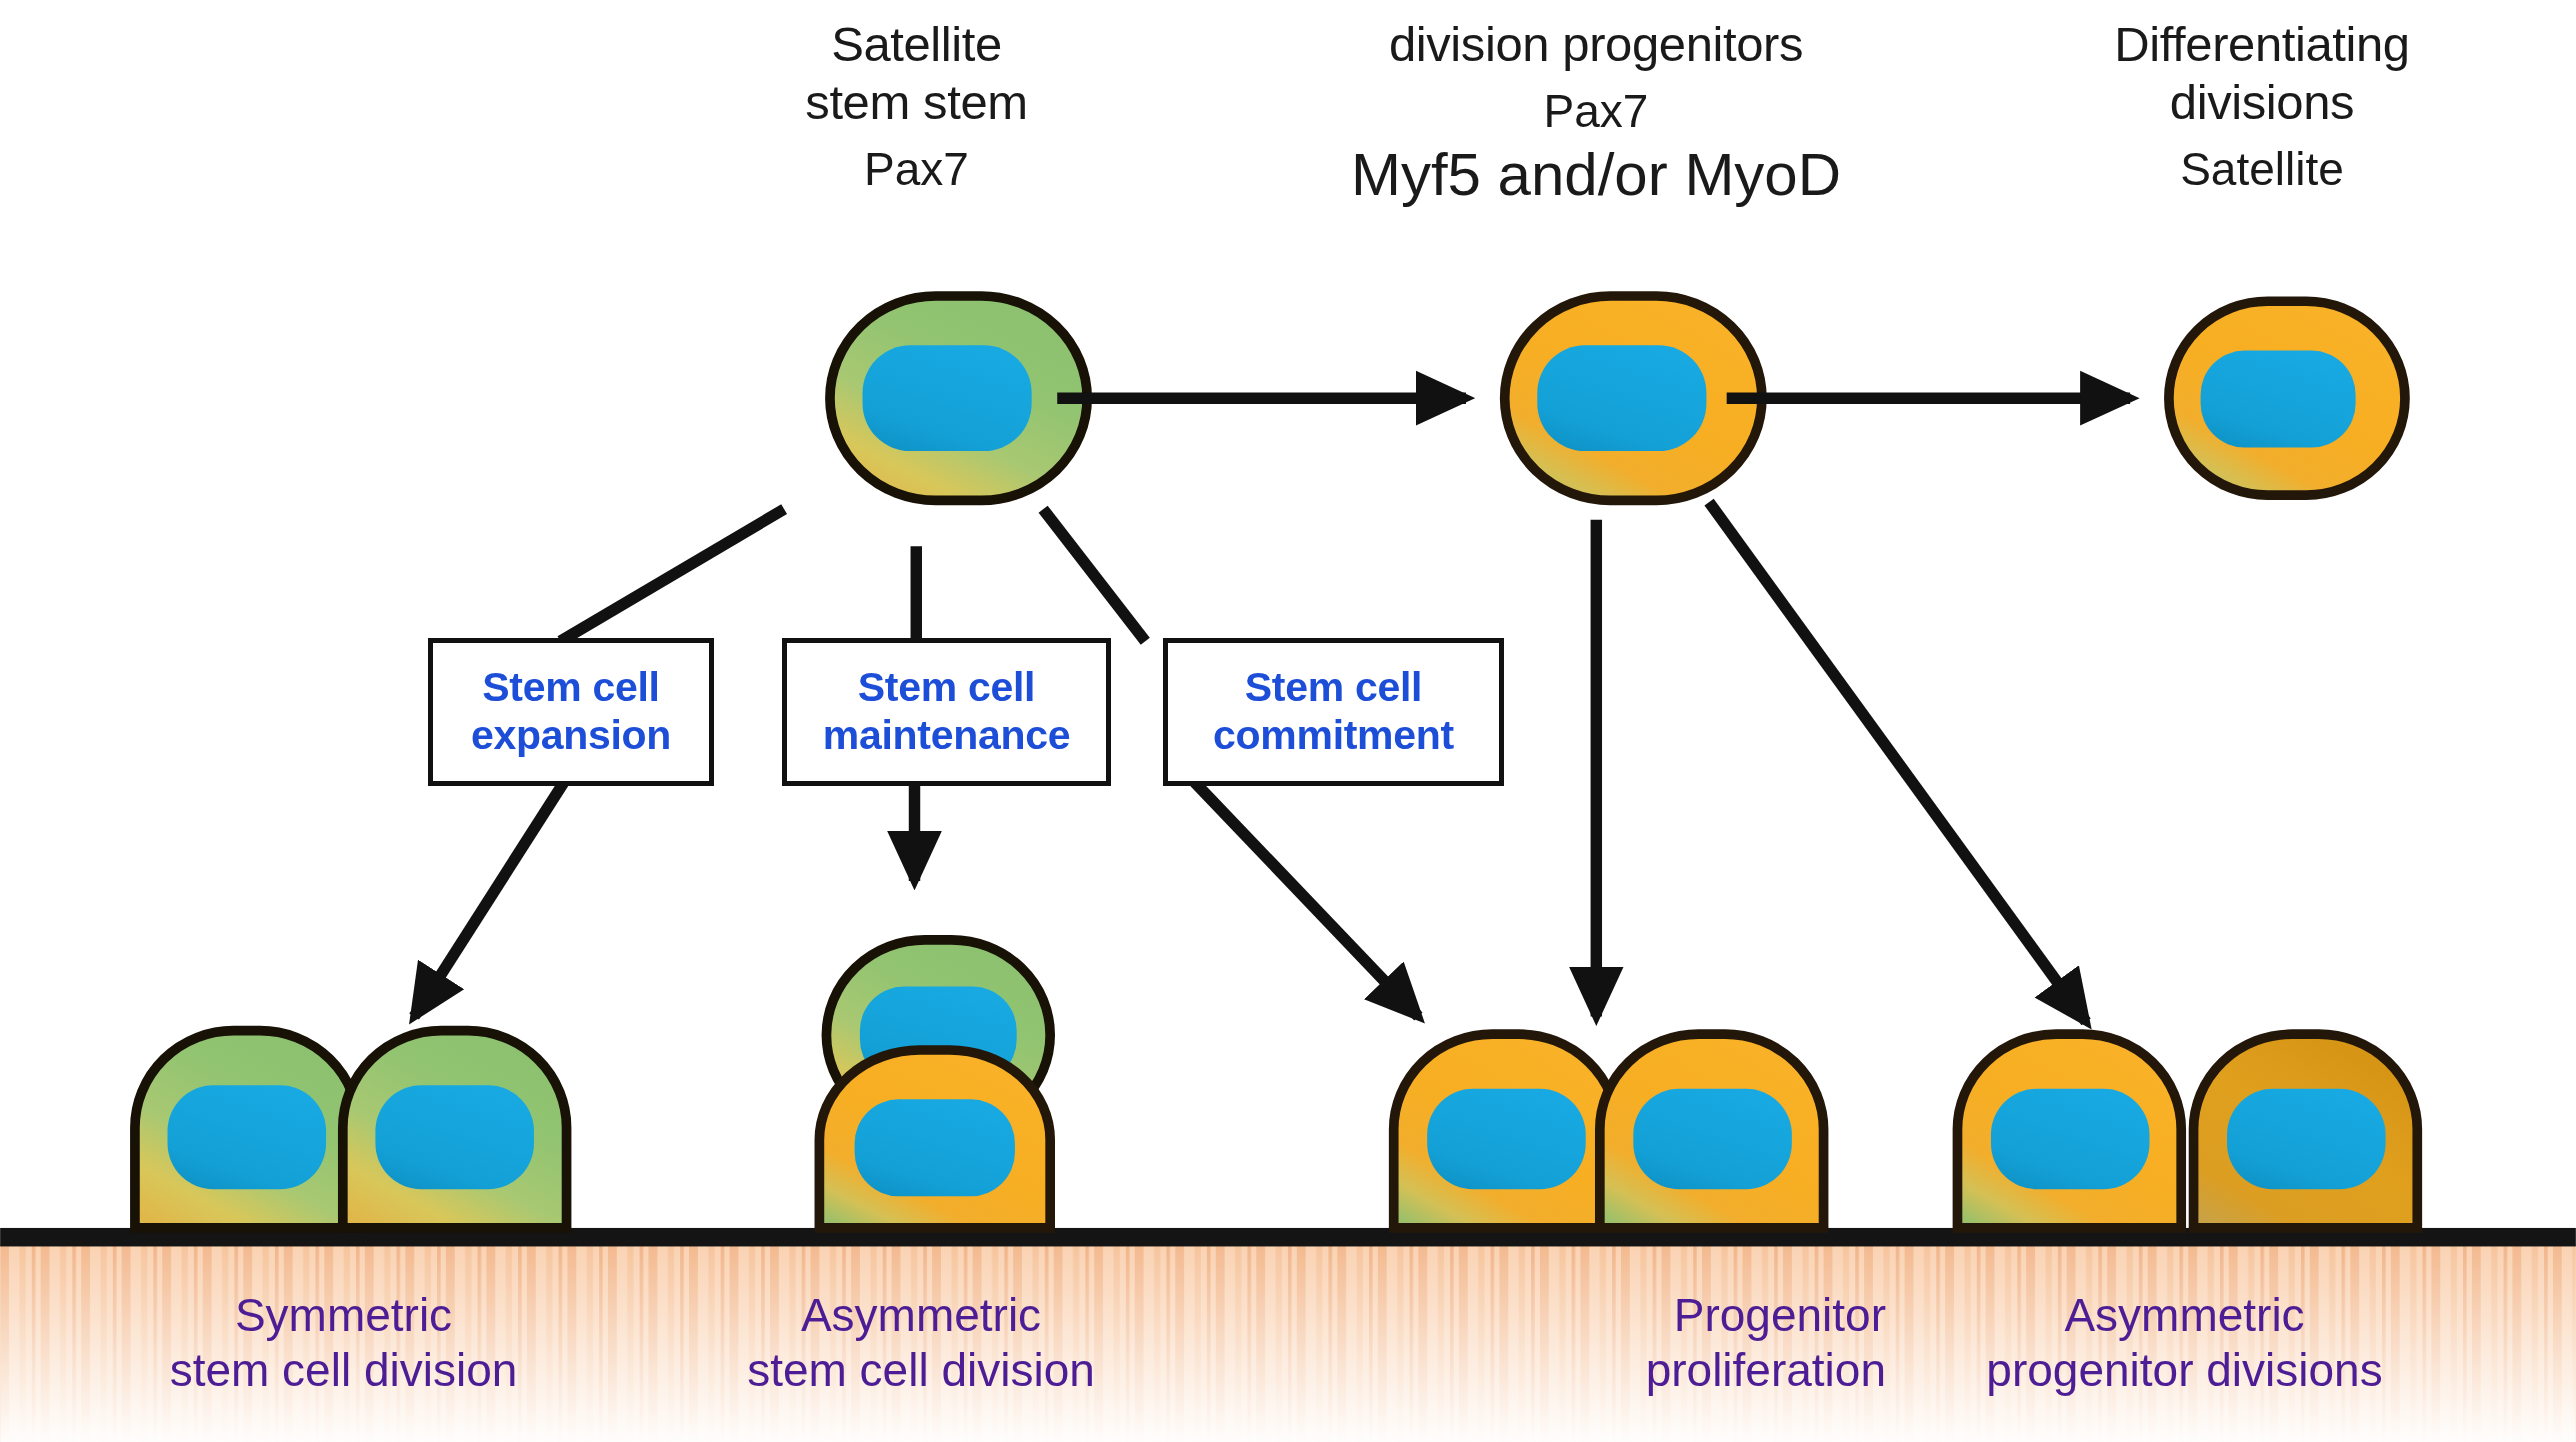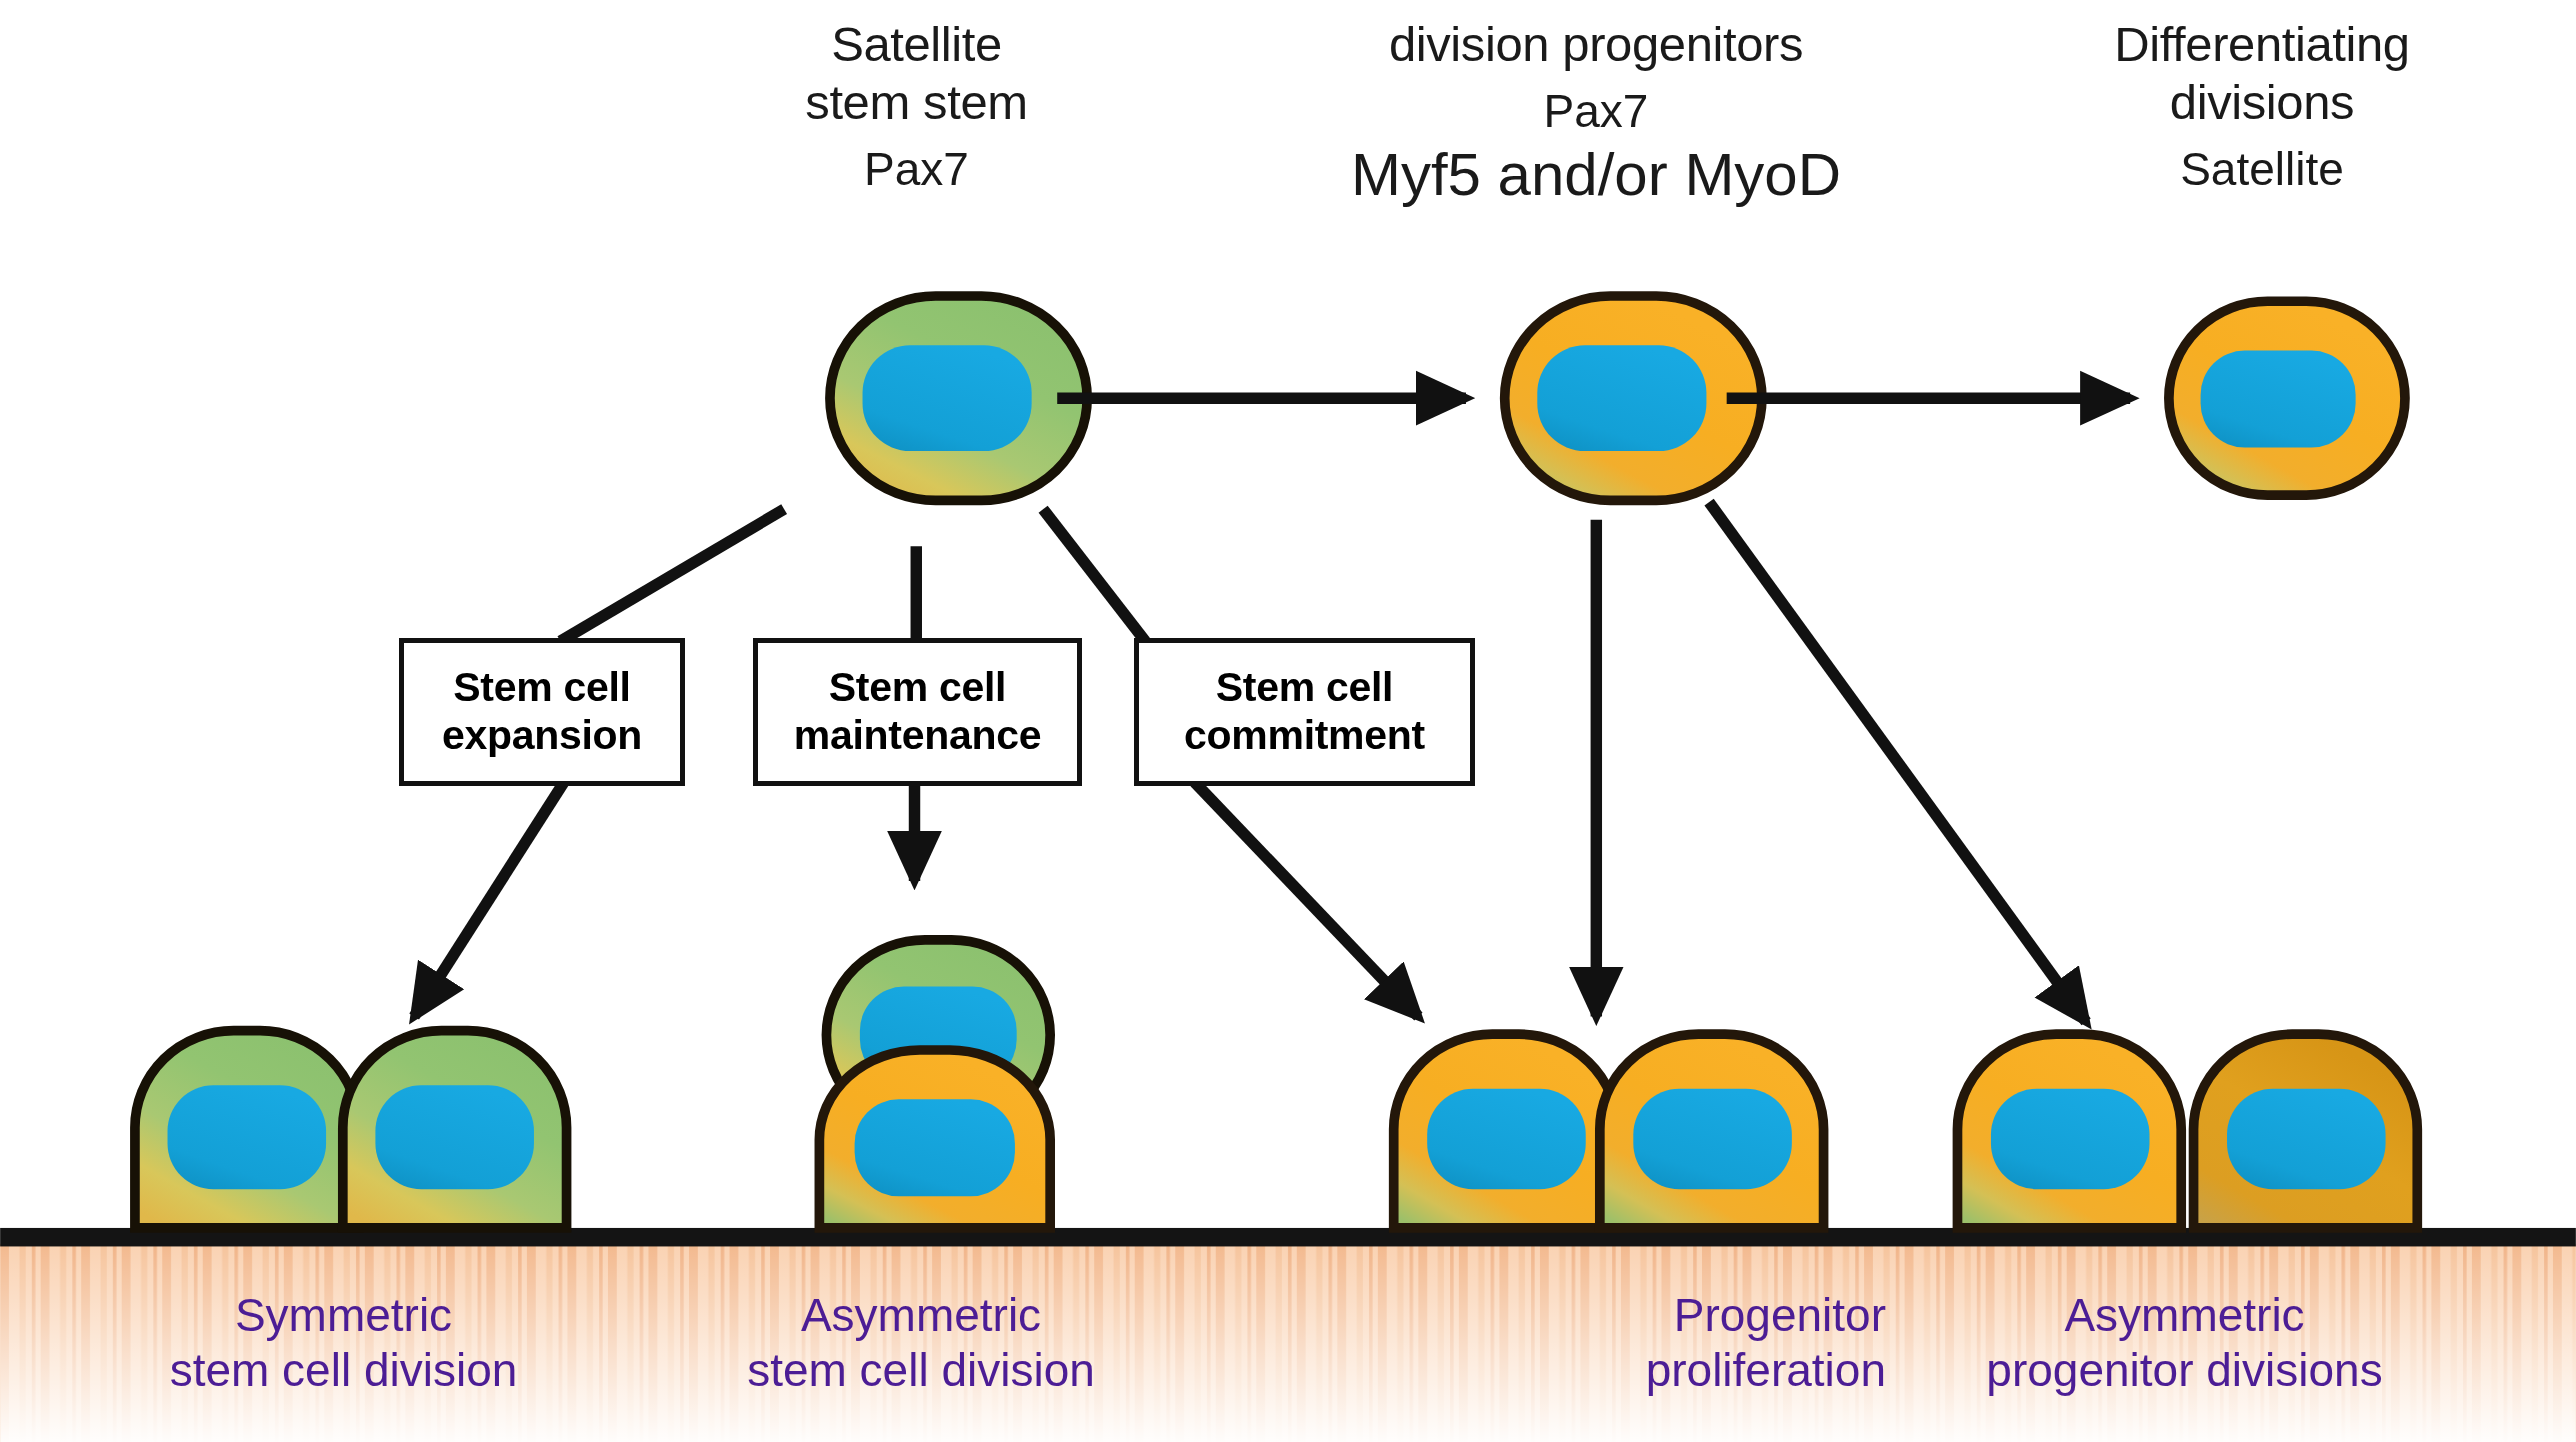--- a/index.html
+++ b/index.html
@@ -62,22 +62,23 @@
     border: 5.3px solid #111111;
     background: #ffffff;
     box-sizing: border-box;
     display: flex;
     align-items: center;
     justify-content: center;
     text-align: center;
     font-weight: bold;
     font-size: 41px;
     line-height: 1.16;
-    color: #000000;
+    color: #1d4ed8;
     letter-spacing: -0.3px;
+    margin-left: 29px;
   }
 
   
   .bot-cap {
     position: absolute;
     text-align: center;
     font-size: 46px;
     line-height: 1.2;
     color: #4c1d95;
   }

